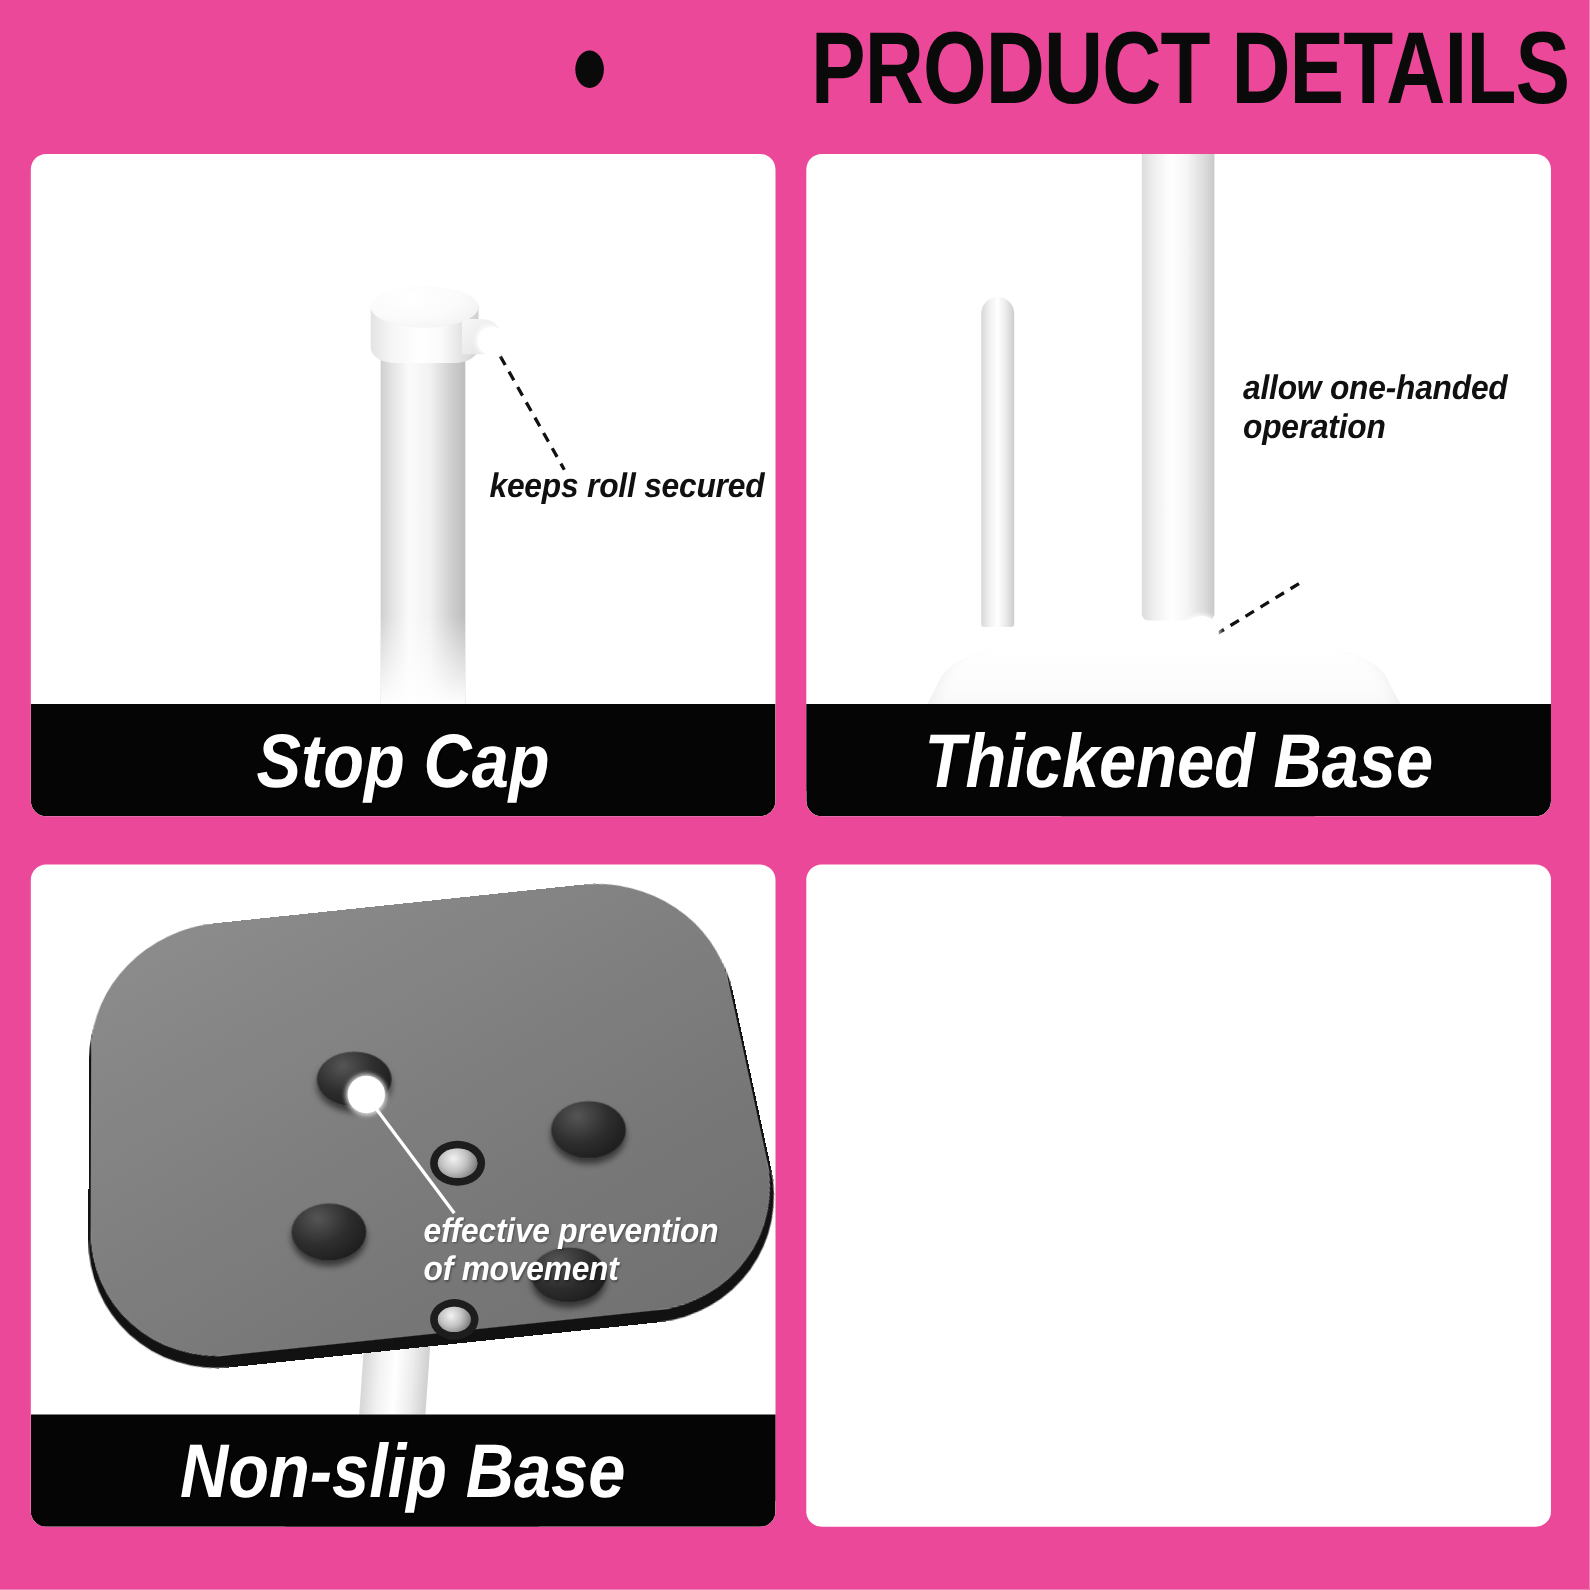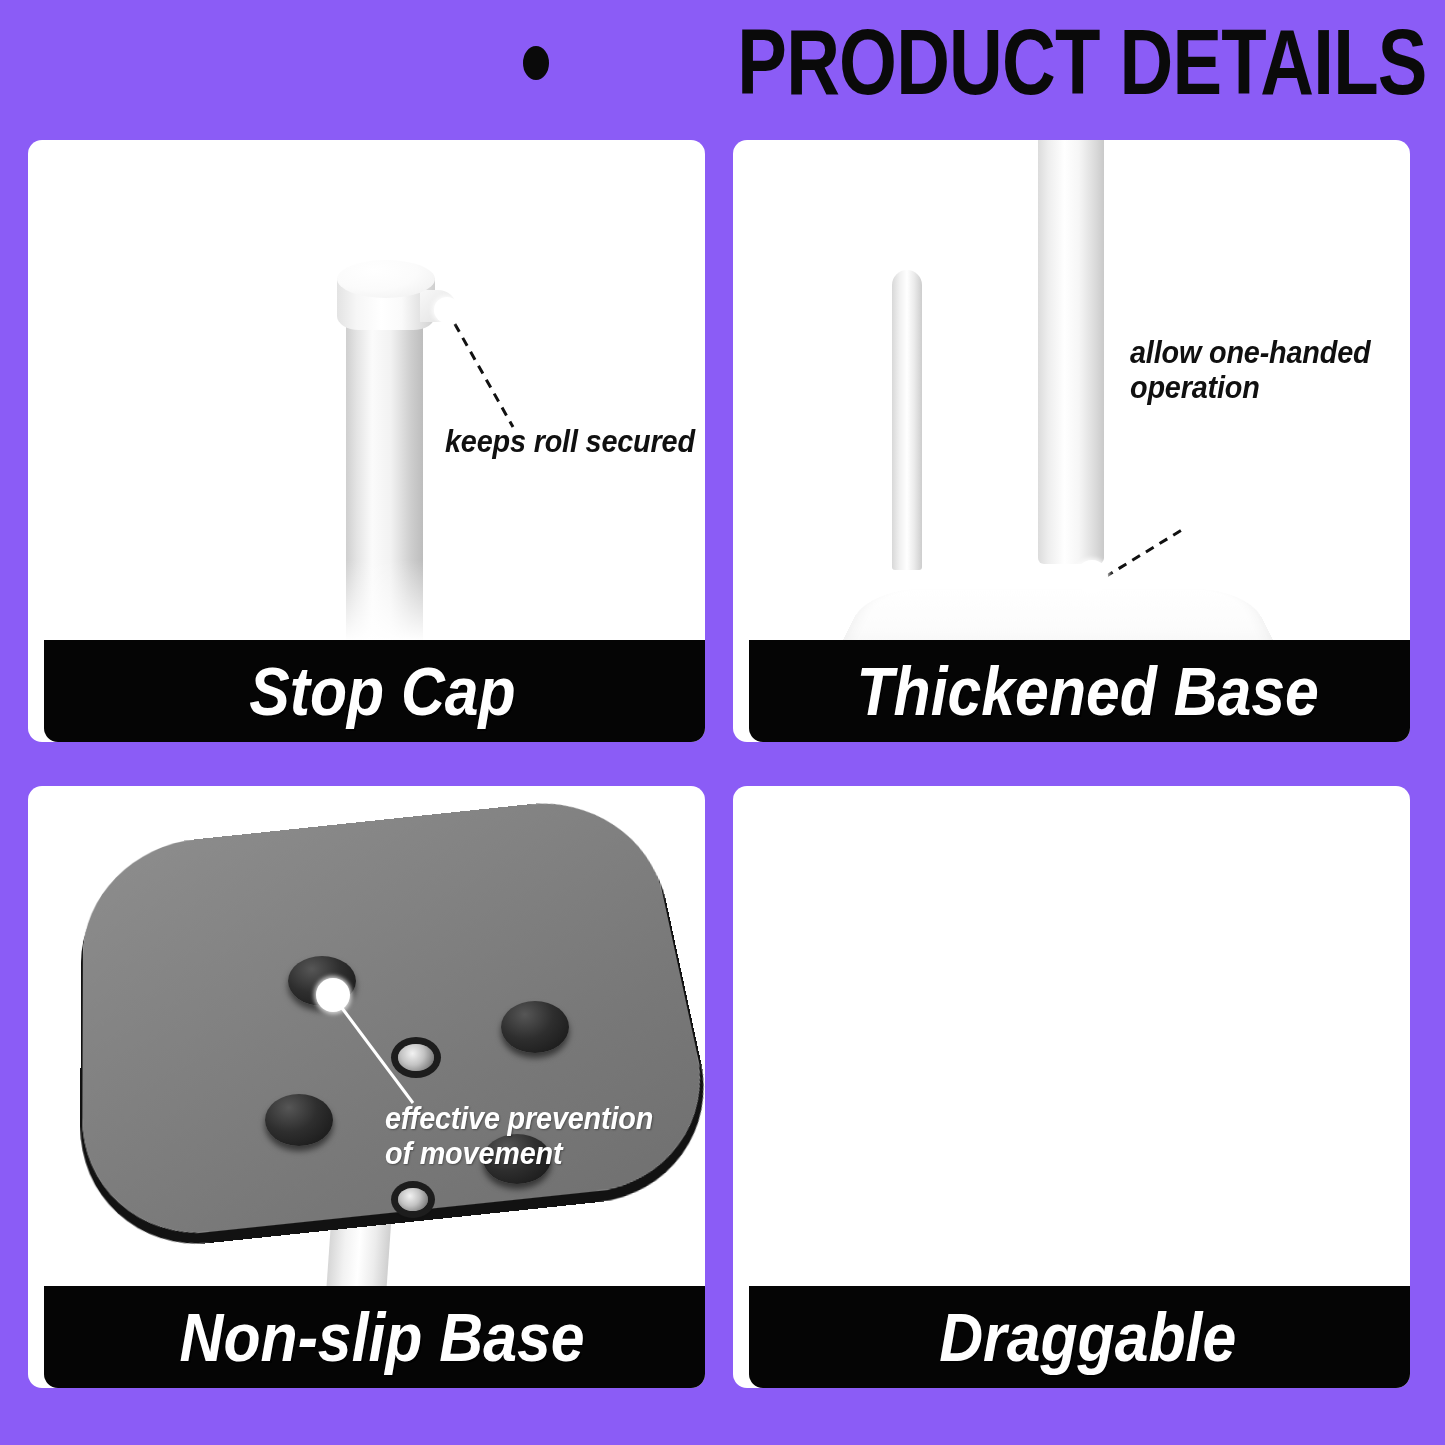--- a/index.html
+++ b/index.html
@@ -12,21 +12,21 @@
 
   body {
     background: #ececec;
     font-family: "Liberation Sans", sans-serif;
   }
 
   #stage {
     position: relative;
     width: 1445px;
     height: 1445px;
-    background: #8b5cf6;
+    background: #ec4899;
   }
 
   
   #header {
     position: absolute;
     left: 0;
     top: 0;
     width: 1445px;
     height: 125px;
     display: flex;
@@ -72,21 +72,21 @@
     position: absolute;
     left: 15px; top: 0;
     width: 677px;
     height: 500px;
     overflow: hidden;
   }
 
   
   .caption-bar {
     position: absolute;
-    left: 16px;
+    left: 0;
     bottom: 0;
     width: 677px;
     height: 102px;
     background: #050505;
     border-radius: 0 0 14px 14px;
     display: flex;
     align-items: center;
     justify-content: center;
     overflow: hidden;
   }
@@ -405,18 +405,15 @@
 
       <div class="callout" style="left:1130px; top:196px;">allow one-handed
 operation</div>
     </div>
     <div class="caption-bar">
       <span class="caption-text">Thickened Base</span>
     </div>
   </div>
 
   <div class="panel" id="panel-3">
-    <div class="caption-bar">
-      <span class="caption-text">Draggable</span>
-    </div>
   </div>
 
 </div>
 
 </body></html>

